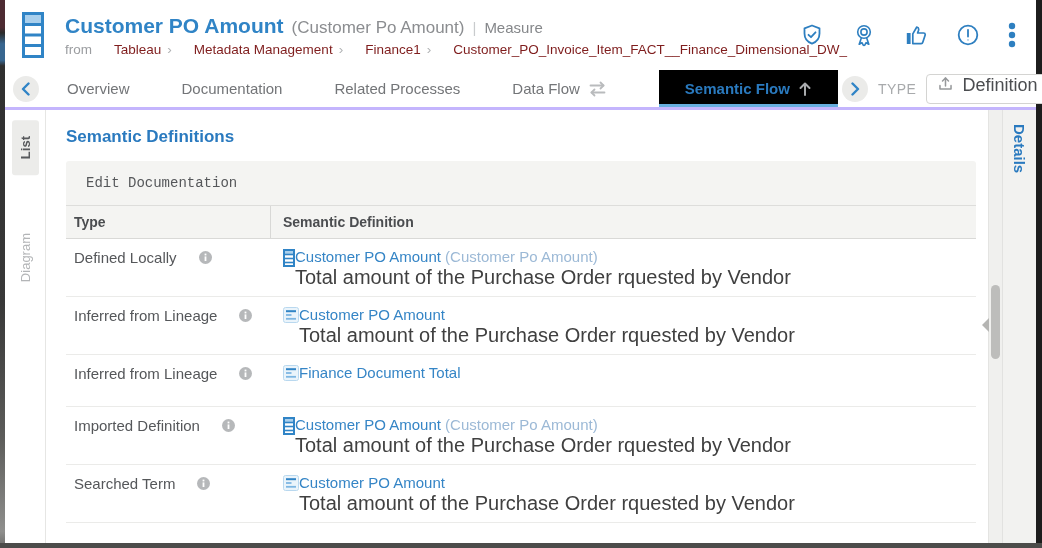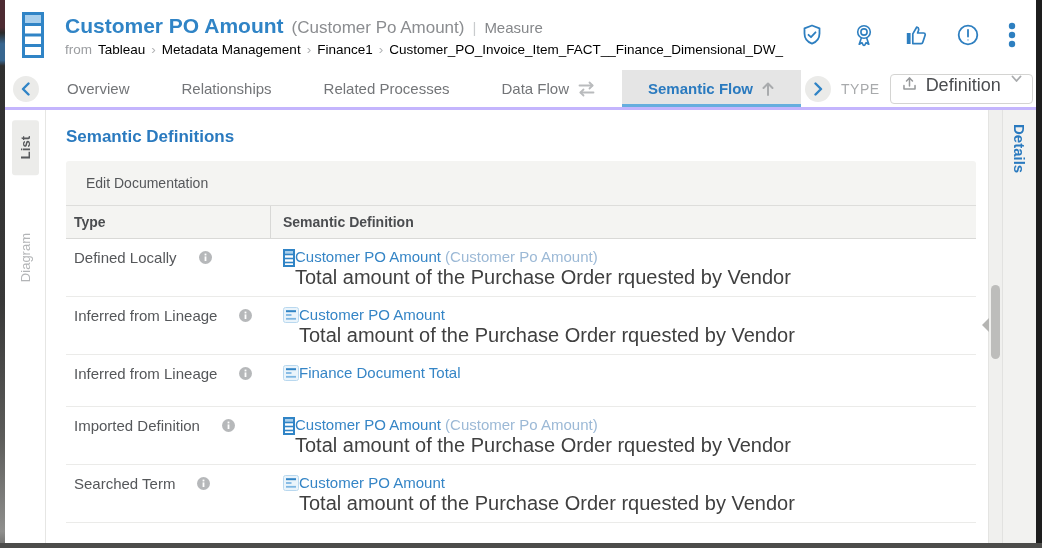--- a/index.html
+++ b/index.html
@@ -17,50 +17,50 @@
   
   .hdr { height:70px; display:flex; align-items:center; padding:0 10px 0 17px; background:#fff; flex:0 0 auto; }
   .asset-icon { flex:0 0 auto; margin-right:21px; display:flex; align-items:center; }
   .hdr-text { flex:1 1 auto; min-width:0; }
   .title-row { display:flex; align-items:baseline; gap:8px; white-space:nowrap; }
   .page-title { font-size:21px; font-weight:bold; color:#3084c6; }
   .page-alias { font-size:17px; color:#8b8d90; }
   .title-div { font-size:15px; color:#c9cbcd; }
   .asset-type { font-size:15px; color:#85878a; }
   .crumb-row { margin-top:4px; font-size:13.5px; color:#9b9da0; white-space:nowrap; display:flex; gap:6px; align-items:baseline; }
-  .crumb-link { color:#000000; text-decoration:none; cursor:pointer; }
+  .crumb-link { color:#7f1d1d; text-decoration:none; cursor:pointer;margin-left:16px; }
   .crumb-sep { color:#b0b2b4; }
   .hdr-actions { flex:0 0 auto; display:flex; align-items:center; gap:24px; padding:6px 8px; }
   .act-btn { background:none; border:none; cursor:pointer; color:#2e7fc0; display:flex; align-items:center; padding:2px; }
 
   
   .tabbar { height:40px; display:flex; align-items:stretch; border-bottom:3px solid #c4b5fd; background:#fff; flex:0 0 auto; position:relative; }
   .circ-btn { width:26px; height:26px; border-radius:50%; background:#ebebe9; border:none; color:#3084c6; display:flex; align-items:center; justify-content:center; cursor:pointer; align-self:center; flex:0 0 auto; }
   .circ-btn.left { margin-left:8px; margin-right:2px; }
   .circ-btn.right { margin:0 10px 0 4px; }
   .tab { display:flex; align-items:center; gap:8px; padding:0 26px; font-size:15px; color:#737578; cursor:pointer; white-space:nowrap; }
   .tab .tab-ico { color:#b9bbbd; display:flex; align-items:center; }
-  .tab.active { background:#e5e5e5; border-bottom:3px solid #66aede; color:#2a7abf; font-weight:bold; padding-top:3px; }
+  .tab.active { background:#000000; border-bottom:3px solid #66aede; color:#2a7abf; font-weight:bold; padding-top:3px;margin-left:26px; }
   .right-cluster { margin-left:auto; display:flex; align-items:center; }
   .type-label { font-size:14px; color:#a8aaac; letter-spacing:.5px; margin-right:10px; }
   .def-dd { display:flex; gap:8px; background:#fff; border:1px solid #d4d4d2; border-radius:4px; height:30px; padding:0 10px; font-size:18px; color:#4b4d50; cursor:pointer; align-self:center; }
   .def-dd .dd-ico { color:#97999b; display:flex; }
   .def-dd .dd-chev { color:#a9abad; display:flex; margin-left:2px; }
   .gear-btn { background:none; border:none; color:#2e7fc0; cursor:pointer; display:flex; align-items:center; margin:0 8px 0 12px; }
 
   
   .bodyrow { flex:1 1 auto; display:flex; min-height:0; }
   .rail-left { width:41px; flex:0 0 auto; border-right:1px solid #e6e6e4; background:#fff; display:flex; flex-direction:column; align-items:center; padding-top:10px; }
   .vtab { writing-mode:vertical-rl; transform:rotate(180deg); font-size:13px; cursor:pointer; }
   .vtab.list { background:#ececea; border-radius:3px; padding:16px 6px; color:#57595c; font-weight:600; margin-bottom:54px; }
   .vtab.diagram { color:#b3b5b7; padding:4px 6px; }
 
   .main { flex:1 1 auto; min-width:0; padding:17px 12px 0 20px; position:relative; }
   .sec-heading { font-size:17px; font-weight:bold; color:#2a7abf; margin-bottom:14px; }
-  .edit-bar { height:44px; background:#f4f4f2; border-radius:3px 3px 0 0; display:flex; align-items:center; padding-left:20px; font-size:14px; color:#55575a; cursor:pointer; }
+  .edit-bar { height:44px; background:#f4f4f2; border-radius:3px 3px 0 0; display:flex; align-items:center; padding-left:20px; font-size:14px; color:#55575a; cursor:pointer;font-family:Liberation Mono, monospace; }
   .thead { height:34px; background:#f4f4f2; border-top:1px solid #dddddb; border-bottom:1px solid #d9d9d7; display:flex; align-items:center; font-size:14px; font-weight:bold; color:#4b4d50; }
   .th-type { width:205px; padding-left:8px; flex:0 0 auto; height:100%; display:flex; align-items:center; border-right:1px solid #d8d8d6; }
   .th-def { padding-left:12px; flex:1; }
   .trow { display:flex; border-bottom:1px solid #ebebe9; min-height:52px; padding:8px 0 9px 0; }
   .cell-type { width:205px; flex:0 0 auto; padding-left:8px; display:flex; align-items:flex-start; gap:22px; font-size:15px; color:#55575a; padding-top:2px; }
   .info { display:flex; margin-top:2px; cursor:pointer; }
   .cell-def { flex:1; display:flex; gap:0; padding-left:12px; align-items:flex-start; }
   .def-icon { display:flex; margin-top:2px; flex:0 0 auto; }
   .def-title { font-size:15px; line-height:19px; }
   .def-link { color:#3585c6; text-decoration:none; cursor:pointer; }
@@ -154,21 +154,21 @@
   <nav class="tabbar">
     <button class="circ-btn left">
       <svg width="10" height="14" viewBox="0 0 10 14" fill="none" stroke="currentColor" stroke-width="2.4" stroke-linecap="round" stroke-linejoin="round">
           <polyline points="7.5 1.5 2 7 7.5 12.5"></polyline>
         </svg>
     </button>
     <div class="tab">
       <span>Overview</span>
     </div>
     <div class="tab">
-      <span>Relationships</span>
+      <span>Documentation</span>
     </div>
     <div class="tab">
       <span>Related Processes</span>
     </div>
     <div class="tab">
       <span>Data Flow</span>
       <span class="tab-ico">
         <svg width="19" height="16" viewBox="0 0 19 16" fill="none" stroke="currentColor" stroke-width="1.8" stroke-linecap="round" stroke-linejoin="round">
           <path d="M2.5 4.5h13"></path>
             <path d="M12.5 1.5l3 3-3 3"></path>

